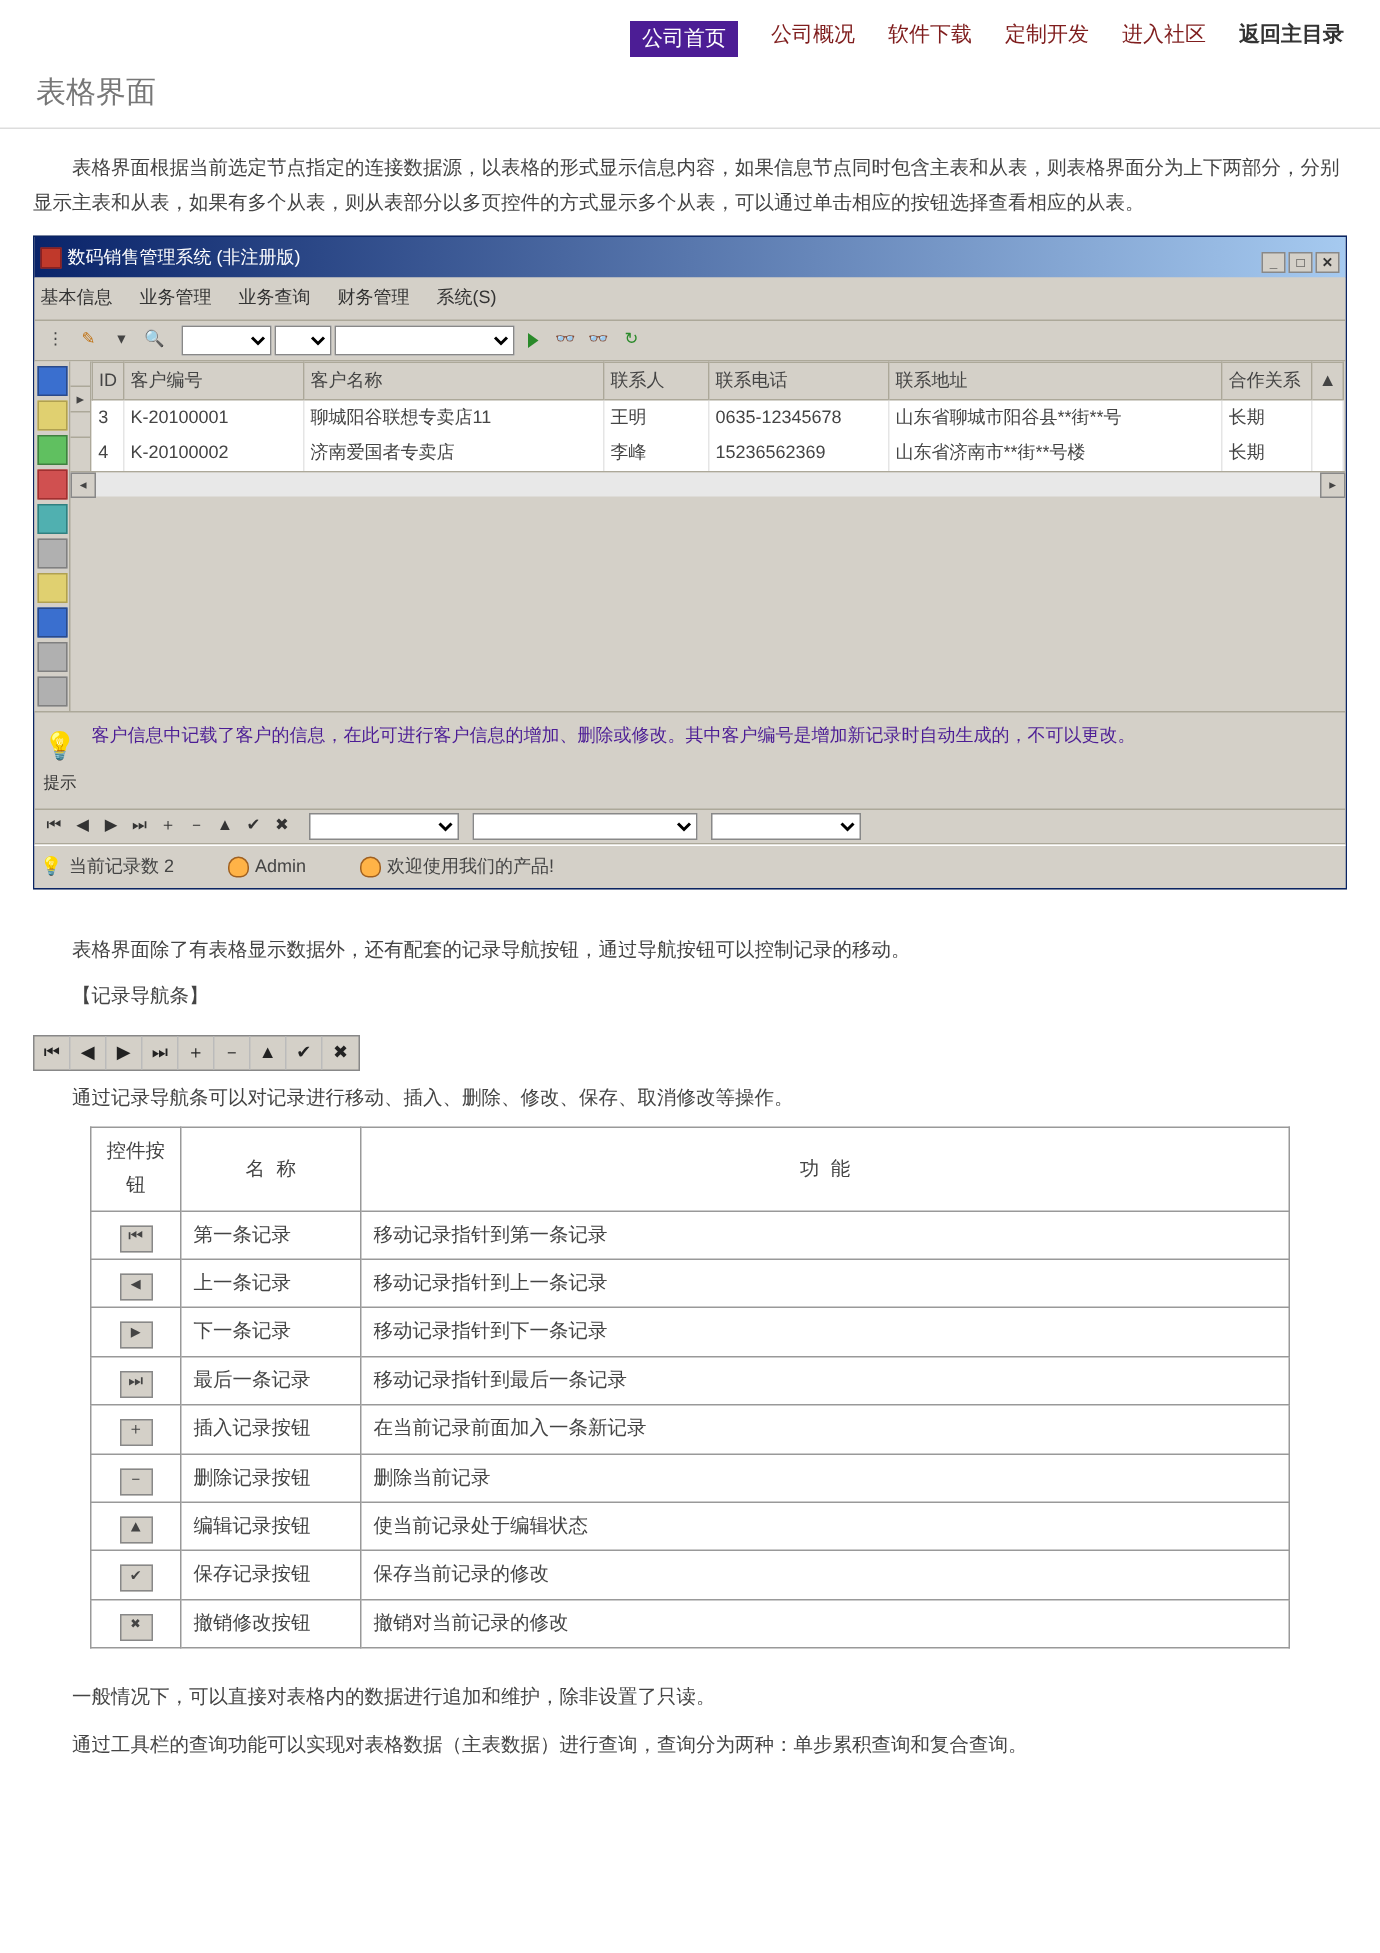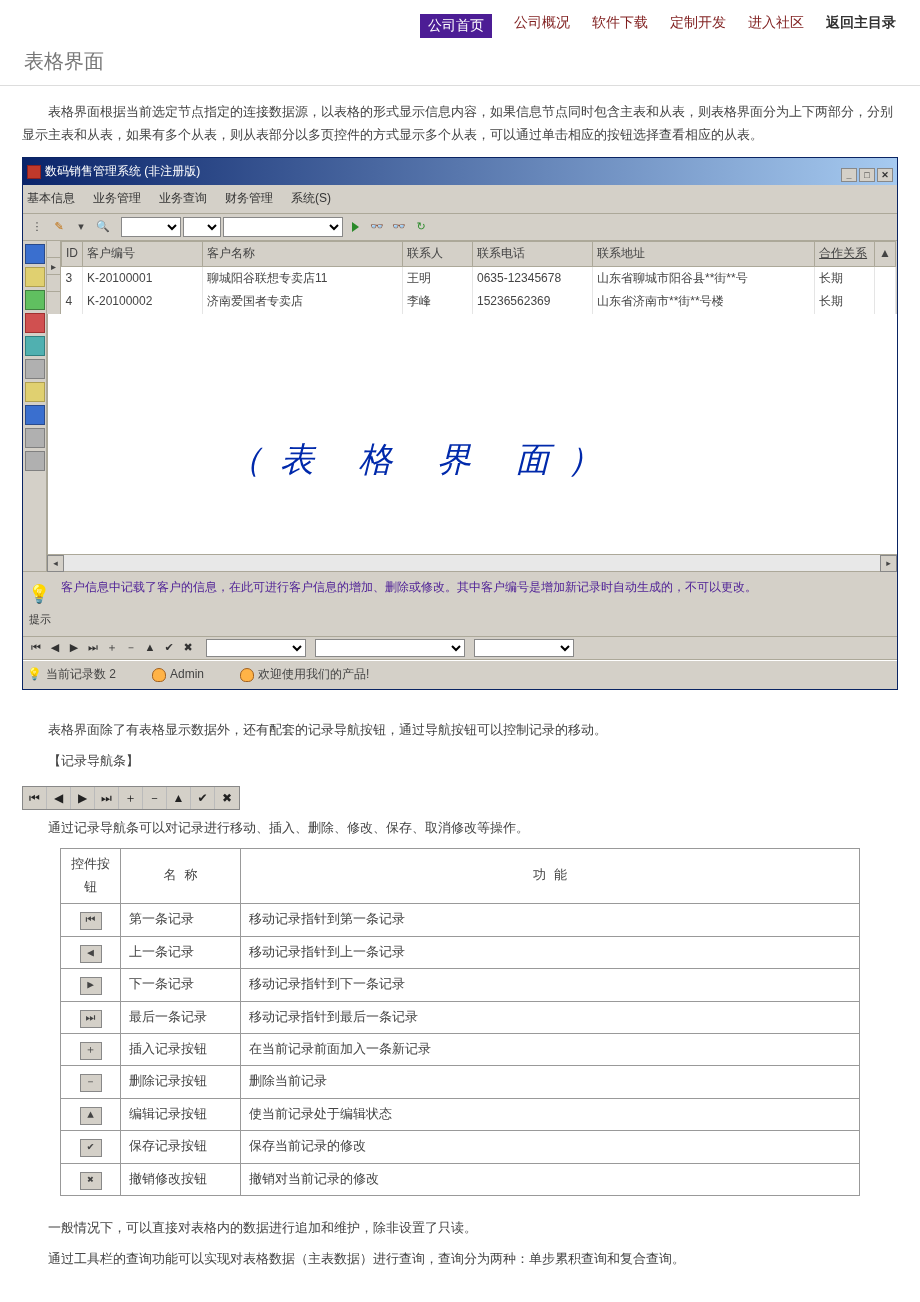--- a/index.html
+++ b/index.html
@@ -159,21 +159,21 @@
           </div>
           <table class="grid">
             <thead>
                 <tr>
               <th style="width:16px;">ID</th>
               <th style="width:120px;margin-left:28px;">客户编号</th>
               <th style="width:200px;">客户名称</th>
               <th style="width:70px;">联系人</th>
               <th style="width:120px;">联系电话</th>
               <th>联系地址</th>
-              <th style="width:60px;text-decoration:underline;">合作关系</th>
+              <th style="width:60px;">合作关系</th>
               <th style="width:16px;">▲</th>
             </tr>
               </thead>
             <tbody>
               <tr class="r0">
                 <td>3</td>
                 <td>K-20100001</td>
                 <td>聊城阳谷联想专卖店11</td>
                 <td>王明</td>
                 <td>0635-12345678</td>
@@ -187,23 +187,20 @@
                 <td>济南爱国者专卖店</td>
                 <td>李峰</td>
                 <td>15236562369</td>
                 <td>山东省济南市**街**号楼</td>
                 <td>长期</td>
                 <td></td>
               </tr>
             </tbody>
           </table>
         </div>
-        <div class="grid-white">
-          <div class="watermark">（表 格 界 面）</div>
-        </div>
         <div class="hsb">
           <span class="ar">◂</span>
           <span class="track"></span>
           <span class="ar">▸</span>
         </div>
       </div>
     </div>
 
     <div class="hint-row">
       <div>

